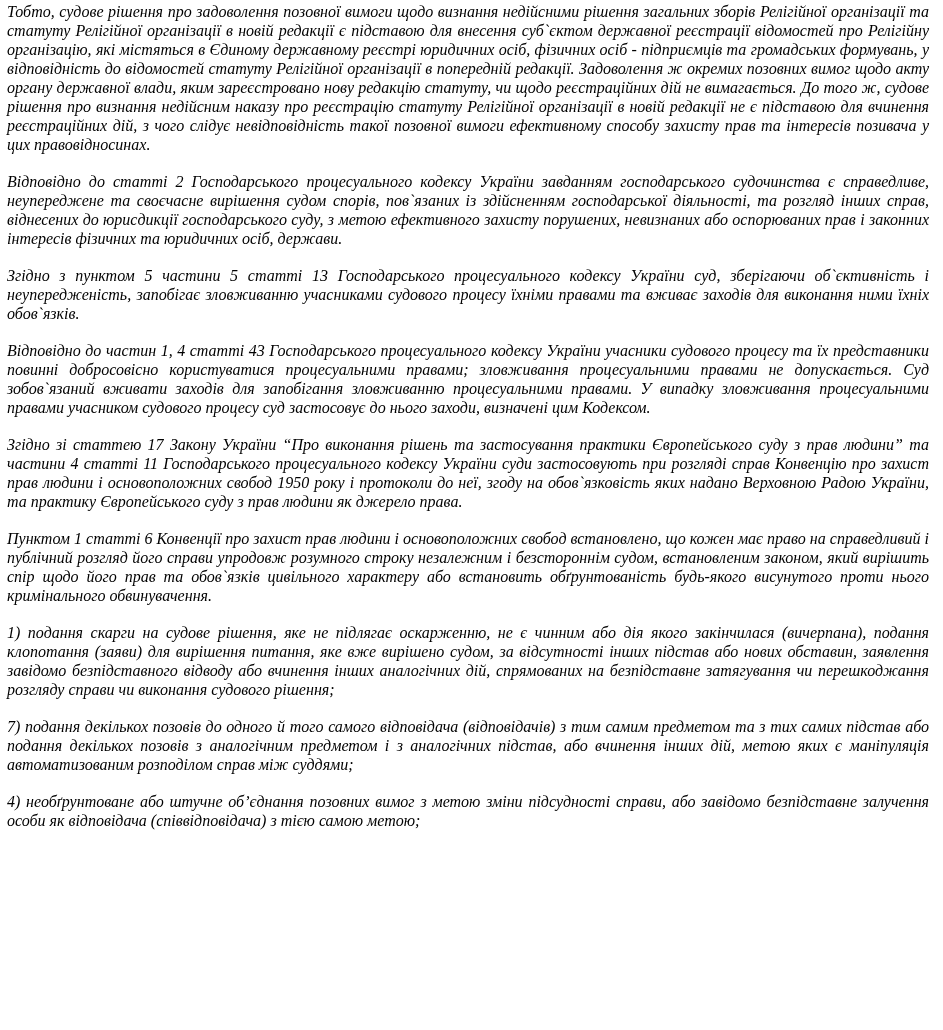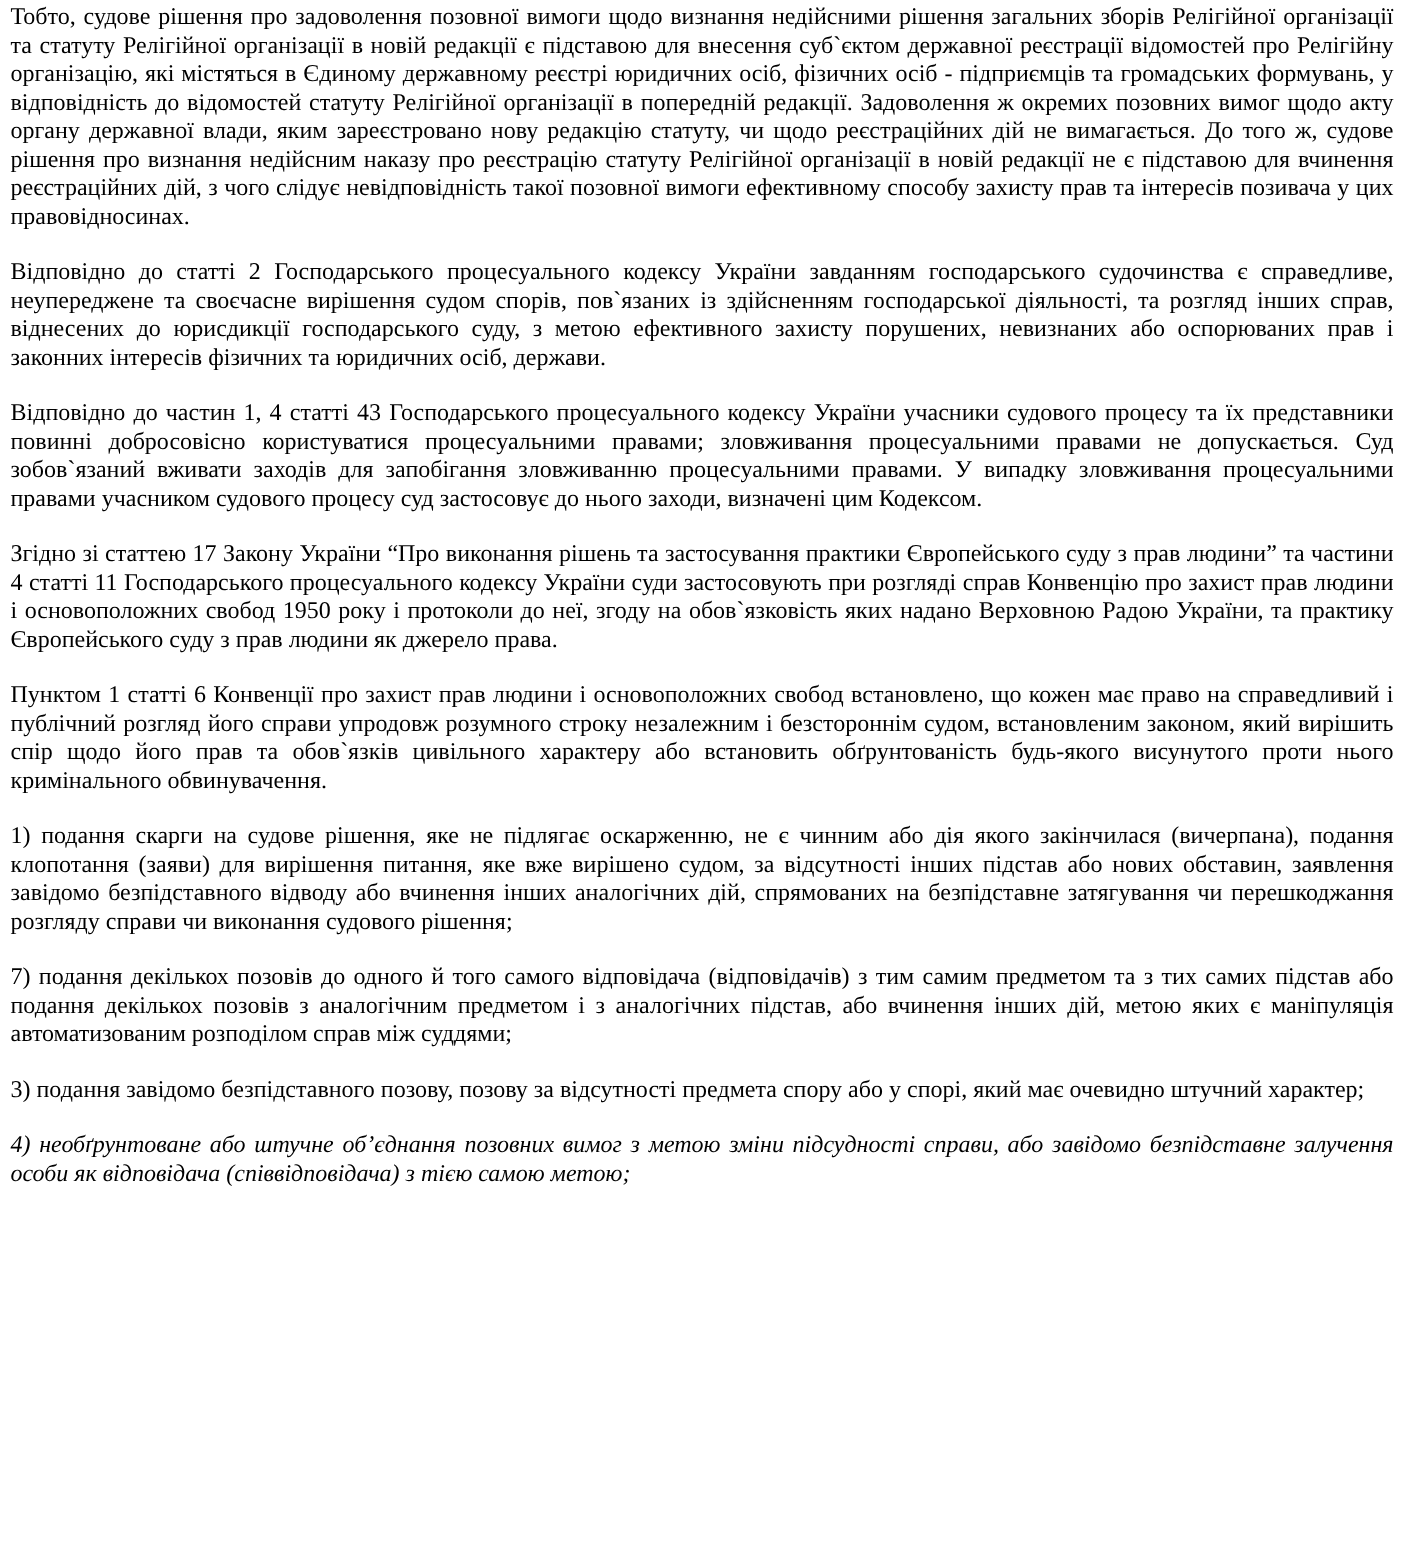--- a/index.html
+++ b/index.html
@@ -15,36 +15,37 @@
     .doc {
       padding: 2px 14px 0 7px;
       font-family: "Liberation Serif", "DejaVu Serif", serif;
       font-size: 16px;
       line-height: 19px;
       color: #000000;
     }
     .doc p {
       margin: 0 0 18px 0;
       text-align: justify;
+      font-style: italic;
     }
     .doc p.last-line-left {
       text-align: justify;
       text-align-last: left;
     }
     .doc p.italic {
       font-style: italic;
     }
   </style>
 </head>
 <body>
 
 <div class="doc">
   <p class="last-line-left">Тобто, судове рішення про задоволення позовної вимоги щодо визнання недійсними рішення загальних зборів Релігійної організації та статуту Релігійної організації в новій редакції є підставою для внесення суб`єктом державної реєстрації відомостей про Релігійну організацію, які містяться в Єдиному державному реєстрі юридичних осіб, фізичних осіб - підприємців та громадських формувань, у відповідність до відомостей статуту Релігійної організації в попередній редакції. Задоволення ж окремих позовних вимог щодо акту органу державної влади, яким зареєстровано нову редакцію статуту, чи щодо реєстраційних дій не вимагається. До того ж, судове рішення про визнання недійсним наказу про реєстрацію статуту Релігійної організації в новій редакції не є підставою для вчинення реєстраційних дій, з чого слідує невідповідність такої позовної вимоги ефективному способу захисту прав та інтересів позивача у цих правовідносинах.</p>
   <p class="last-line-left">Відповідно до статті 2 Господарського процесуального кодексу України завданням господарського судочинства є справедливе, неупереджене та своєчасне вирішення судом спорів, пов`язаних із здійсненням господарської діяльності, та розгляд інших справ, віднесених до юрисдикції господарського суду, з метою ефективного захисту порушених, невизнаних або оспорюваних прав і законних інтересів фізичних та юридичних осіб, держави.</p>
+  <p class="last-line-left">Згідно з пунктом 5 частини 5 статті 13 Господарського процесуального кодексу України суд, зберігаючи об`єктивність і неупередженість, запобігає зловживанню учасниками судового процесу їхніми правами та вживає заходів для виконання ними їхніх обов`язків.</p>
   <p class="last-line-left">Відповідно до частин 1, 4 статті 43 Господарського процесуального кодексу України учасники судового процесу та їх представники повинні добросовісно користуватися процесуальними правами; зловживання процесуальними правами не допускається. Суд зобов`язаний вживати заходів для запобігання зловживанню процесуальними правами. У випадку зловживання процесуальними правами учасником судового процесу суд застосовує до нього заходи, визначені цим Кодексом.</p>
   <p class="last-line-left">Згідно зі статтею 17 Закону України “Про виконання рішень та застосування практики Європейського суду з прав людини” та частини 4 статті 11 Господарського процесуального кодексу України суди застосовують при розгляді справ Конвенцію про захист прав людини і основоположних свобод 1950 року і протоколи до неї, згоду на обов`язковість яких надано Верховною Радою України, та практику Європейського суду з прав людини як джерело права.</p>
   <p class="last-line-left">Пунктом 1 статті 6 Конвенції про захист прав людини і основоположних свобод встановлено, що кожен має право на справедливий і публічний розгляд його справи упродовж розумного строку незалежним і безстороннім судом, встановленим законом, який вирішить спір щодо його прав та обов`язків цивільного характеру або встановить обґрунтованість будь-якого висунутого проти нього кримінального обвинувачення.</p>
   <p class="last-line-left">1) подання скарги на судове рішення, яке не підлягає оскарженню, не є чинним або дія якого закінчилася (вичерпана), подання клопотання (заяви) для вирішення питання, яке вже вирішено судом, за відсутності інших підстав або нових обставин, заявлення завідомо безпідставного відводу або вчинення інших аналогічних дій, спрямованих на безпідставне затягування чи перешкоджання розгляду справи чи виконання судового рішення;</p>
   <p class="last-line-left">7) подання декількох позовів до одного й того самого відповідача (відповідачів) з тим самим предметом та з тих самих підстав або подання декількох позовів з аналогічним предметом і з аналогічних підстав, або вчинення інших дій, метою яких є маніпуляція автоматизованим розподілом справ між суддями;</p>
-  <p class="last-line-left">3) подання завідомо безпідставного позову, позову за відсутності предмета спору або у спорі, який має очевидно штучний характер;</p>
   <p class="last-line-left italic">4) необґрунтоване або штучне об’єднання позовних вимог з метою зміни підсудності справи, або завідомо безпідставне залучення особи як відповідача (співвідповідача) з тією самою метою;</p>
 
 </div>
 
 </body></html>

